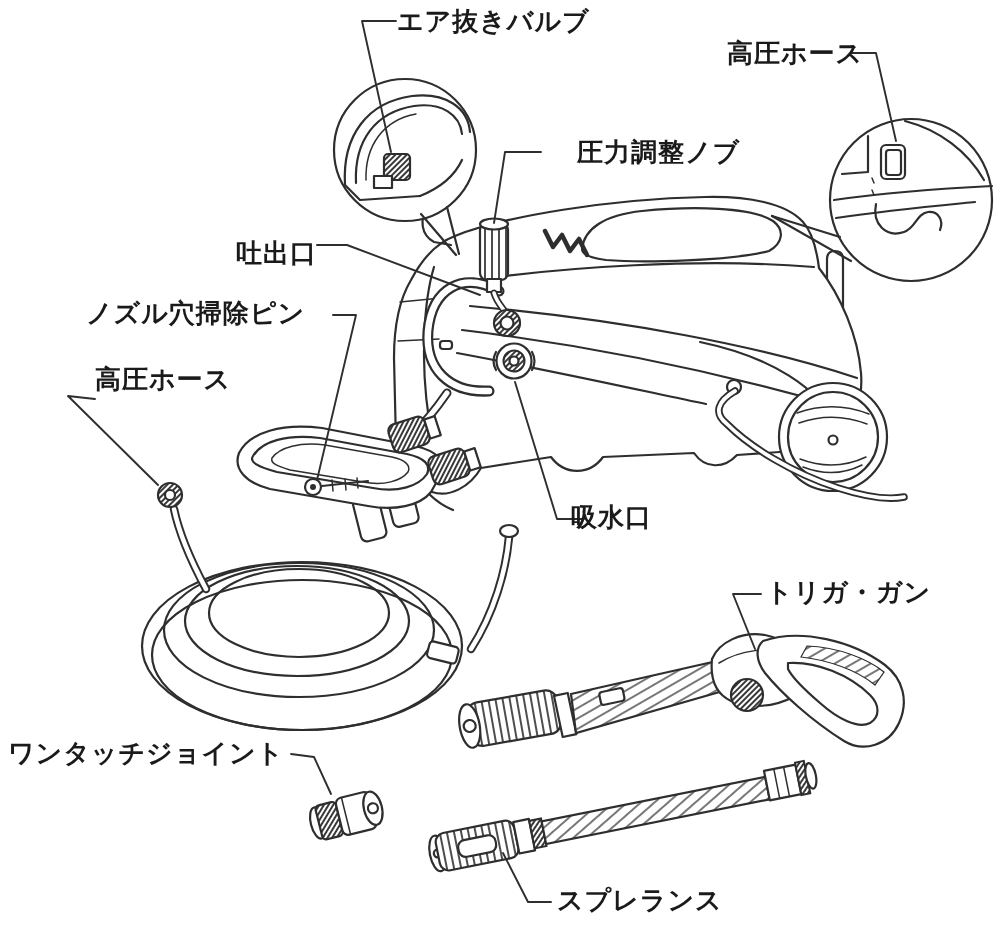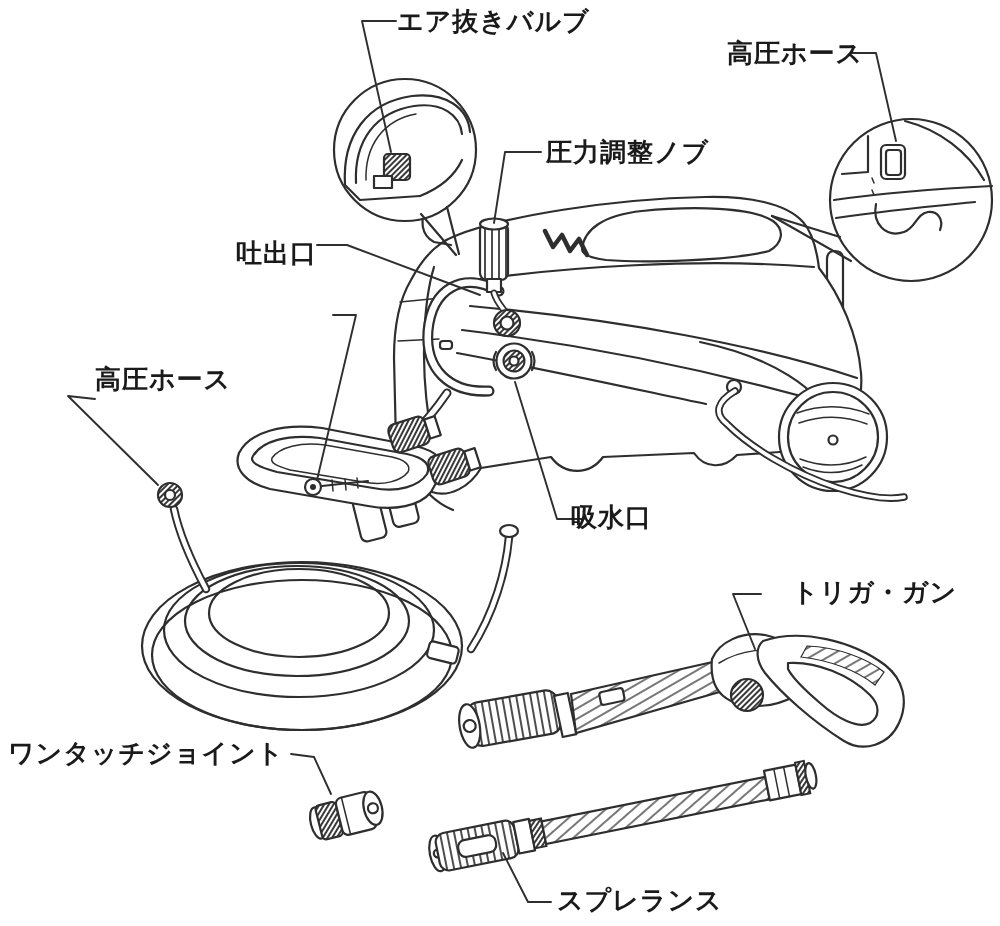--- a/index.html
+++ b/index.html
@@ -268,21 +268,22 @@
     <polyline class="leader" points="95,399 68,396 158,485"></polyline>
     <polyline class="leader" points="584,519 557,519 515,382"></polyline>
     <polyline class="leader" points="761,594 733,594 755,649"></polyline>
     <polyline class="leader" points="291,754 314,757 331,794"></polyline>
     <polyline class="leader" points="551,902 528,902 503,853"></polyline>
   </g>
 </svg>
 
 <div class="lbl" style="left:397px;top:8px">エア抜きバルブ</div>
 <div class="lbl" style="left:727px;top:40px">高圧ホース</div>
-<div class="lbl" style="left:546px;top:139px">圧力調整ノブ</div>
+<div class="lbl" style="left:577px;top:139px">圧力調整ノブ</div>
 <div class="lbl" style="left:236px;top:240px">吐出口</div>
+<div class="lbl" style="left:86px;top:300px">ノズル穴掃除ピン</div>
 <div class="lbl" style="left:95px;top:366px">高圧ホース</div>
 <div class="lbl" style="left:571px;top:504px">吸水口</div>
-<div class="lbl" style="left:792px;top:579px">トリガ・ガン</div>
+<div class="lbl" style="left:766px;top:579px">トリガ・ガン</div>
 <div class="lbl" style="left:557px;top:887px">スプレランス</div>
 <div class="lbl" style="left:8px;top:740px">ワンタッチジョイント</div>
 
 </div>
 
 </body></html>

